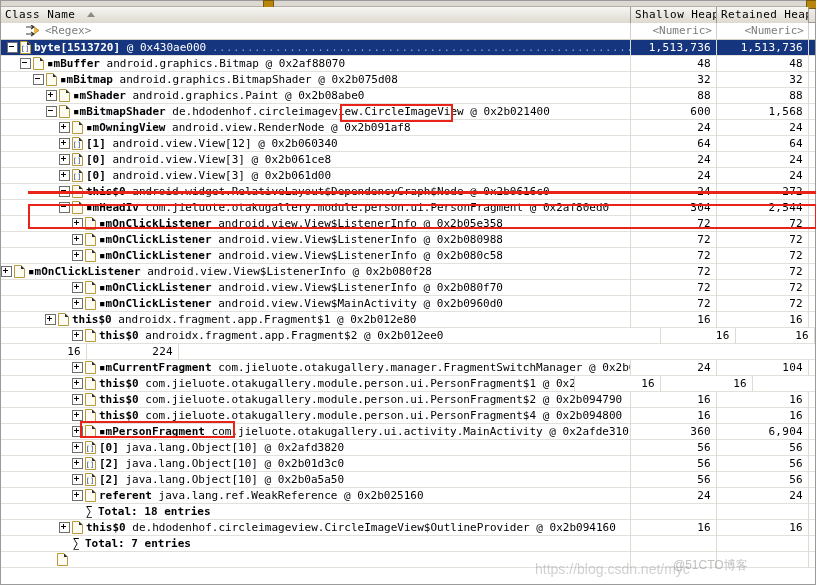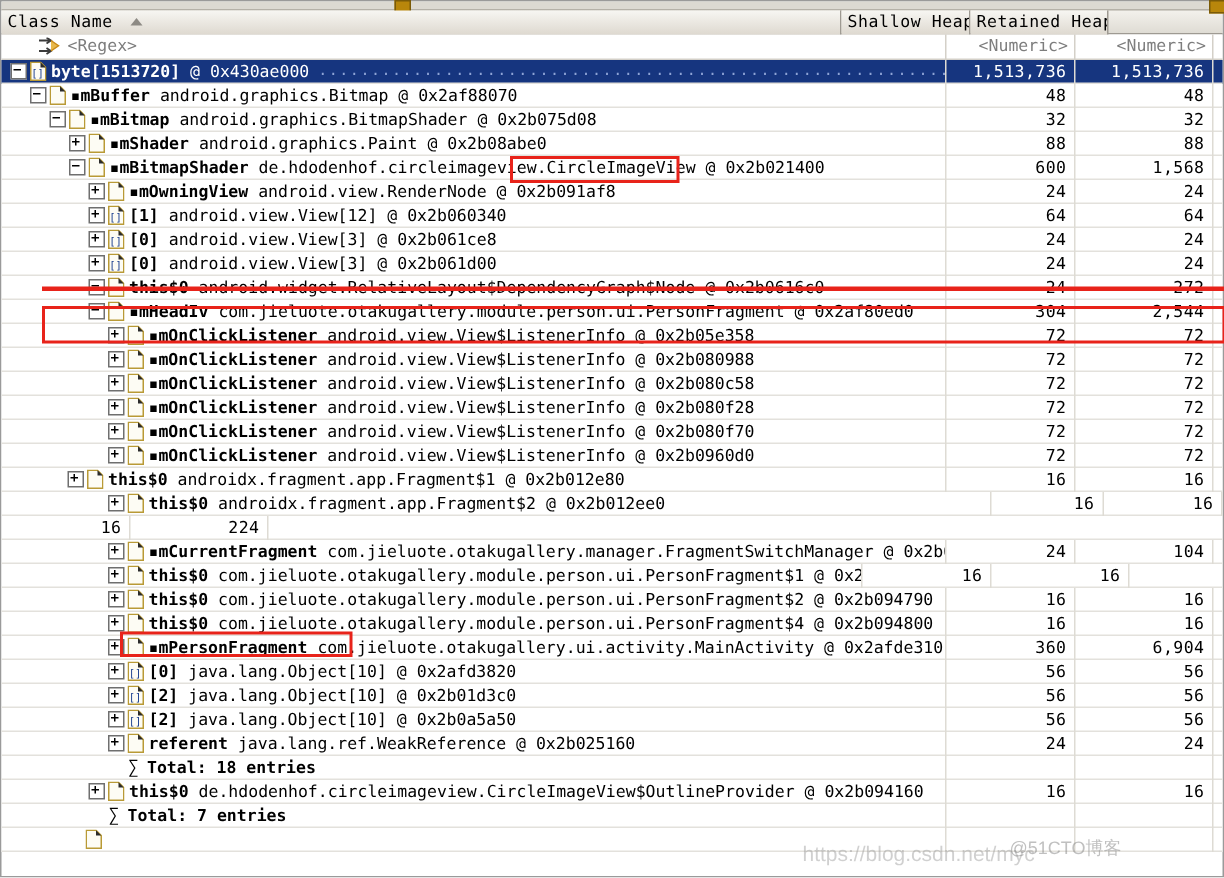--- a/index.html
+++ b/index.html
@@ -224,21 +224,21 @@
 <body>
 
 <div id="app">
 
   <div class="topstrip">
     <div class="tabicon" style="left:262px;"></div>
     <div class="tabicon" style="left:805px;"></div>
   </div>
 
   <div class="header">
-    <div class="hcell left" style="width:560px;">
+    <div class="hcell left" style="width:630px;">
       <span>Class Name</span>
       <span class="hsort"></span>
     </div>
     <div class="hcell right" style="width:86px;">
       <span>Shallow Heap</span>
     </div>
     <div class="hcell right" style="width:92px;">
       <span>Retained Heap</span>
     </div>
   </div>
@@ -428,21 +428,21 @@
           <svg viewBox="0 0 11 13" class="docicon">
             <path d="M0.5 0.5 H7 L10.5 4 V12.5 H0.5 Z" fill="#fdfcf4" stroke="#b99a36" stroke-width="1"></path>
             <path d="M7 0.5 L7 4 L10.5 4 Z" fill="#2b2b2b"></path>
           </svg>
           <span class="label"><b>▪mOnClickListener</b><span class="rest"> android.view.View$ListenerInfo @ 0x2b080c58</span></span>
         </div>
         <div class="cell-num" style="width: 86px;">72</div>
         <div class="cell-num" style="width: 92px;">72</div>
       </div>
       <div class="row">
-        <div class="cell-name" style="width: 630px; padding-left: 71px;">
+        <div class="cell-name" style="width: 630px; ">
           <span class="exp plus"></span>
           <svg viewBox="0 0 11 13" class="docicon">
             <path d="M0.5 0.5 H7 L10.5 4 V12.5 H0.5 Z" fill="#fdfcf4" stroke="#b99a36" stroke-width="1"></path>
             <path d="M7 0.5 L7 4 L10.5 4 Z" fill="#2b2b2b"></path>
           </svg>
           <span class="label"><b>▪mOnClickListener</b><span class="rest"> android.view.View$ListenerInfo @ 0x2b080f28</span></span>
         </div>
         <div class="cell-num" style="width: 86px;">72</div>
         <div class="cell-num" style="width: 92px;">72</div>
       </div>
@@ -458,21 +458,21 @@
         <div class="cell-num" style="width: 86px;">72</div>
         <div class="cell-num" style="width: 92px;">72</div>
       </div>
       <div class="row">
         <div class="cell-name" style="width: 630px; padding-left: 71px;">
           <span class="exp plus"></span>
           <svg viewBox="0 0 11 13" class="docicon">
             <path d="M0.5 0.5 H7 L10.5 4 V12.5 H0.5 Z" fill="#fdfcf4" stroke="#b99a36" stroke-width="1"></path>
             <path d="M7 0.5 L7 4 L10.5 4 Z" fill="#2b2b2b"></path>
           </svg>
-          <span class="label"><b>▪mOnClickListener</b><span class="rest"> android.view.View$ListenerInfo @ 0x2b0960d0</span></span>
+          <span class="label"><b>▪mOnClickListener</b><span class="rest"> android.view.View$MainActivity @ 0x2b0960d0</span></span>
         </div>
         <div class="cell-num" style="width: 86px;">72</div>
         <div class="cell-num" style="width: 92px;">72</div>
       </div>
       <div class="row">
         <div class="cell-name" style="width: 630px; padding-left: 44px;">
           <span class="exp plus"></span>
           <svg viewBox="0 0 11 13" class="docicon">
             <path d="M0.5 0.5 H7 L10.5 4 V12.5 H0.5 Z" fill="#fdfcf4" stroke="#b99a36" stroke-width="1"></path>
             <path d="M7 0.5 L7 4 L10.5 4 Z" fill="#2b2b2b"></path>

